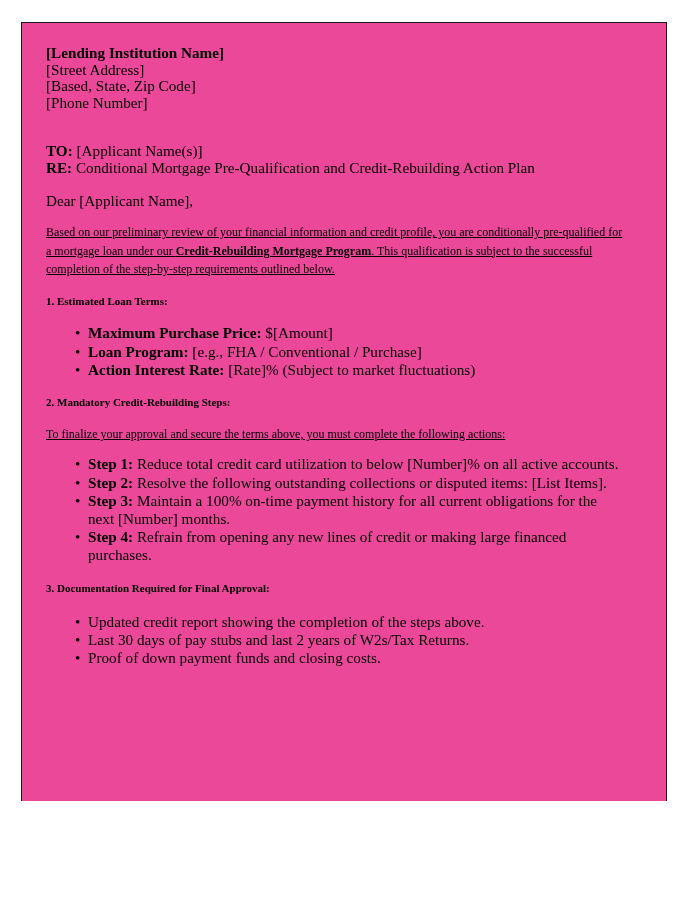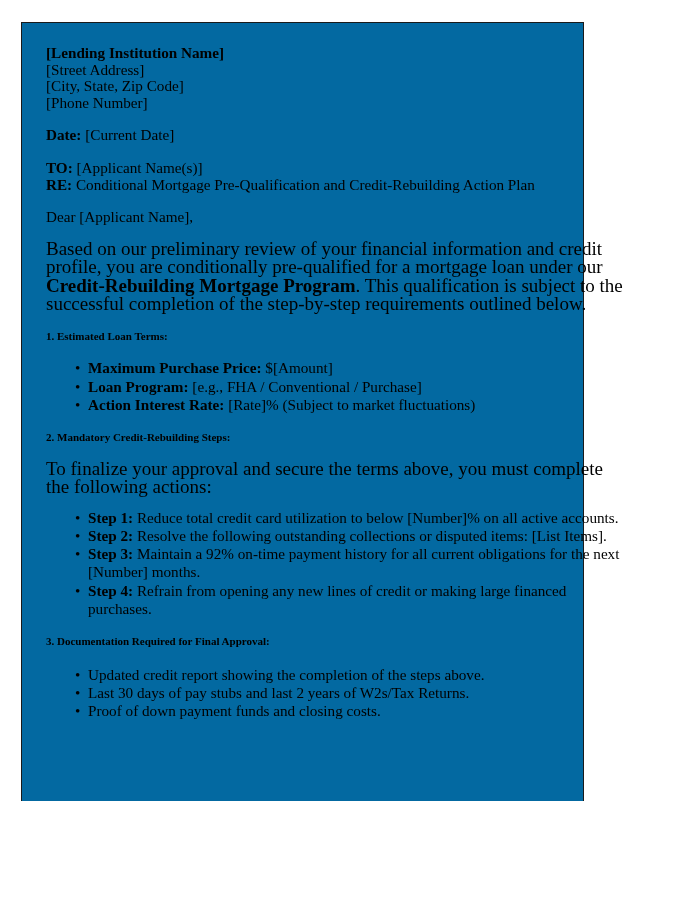--- a/index.html
+++ b/index.html
@@ -11,47 +11,48 @@
     width: 700px;
     height: 900px;
     font-family: "Liberation Serif", "DejaVu Serif", serif;
     color: #000000;
     overflow: hidden;
   }
   .page {
     position: absolute;
     left: 21px;
     top: 22px;
-    width: 563px;
+    width: 646px;
     height: 779px;
     border-left: 1.4px solid #1a1a1a;
     border-right: 1.4px solid #1a1a1a;
     border-top: 1.4px solid #1a1a1a;
     border-bottom: none;
     box-sizing: border-box;
-    background: #0369a1;
+    background: #ec4899;
   }
   .content {
     position: absolute;
     left: 24px;
     top: 22px;
     width: 578px;
   }
   .blk {
     font-size: 15.2px;
     line-height: 16.6px;
   }
   .addr-line { white-space: nowrap; }
   .gap-12 { height: 12px; }
   .gap-14 { height: 14px; }
   .gap-16 { height: 16px; }
   .para {
-    font-size: 19px;
+    font-size: 12px;
     line-height: 18.4px;
     text-align: left;
+    text-decoration: underline;
   }
   h2.section {
     font-size: 11px;
     line-height: 18px;
     font-weight: bold;
     margin: 0;
     padding: 0;
   }
   ul.bullets {
     margin: 0;
@@ -77,30 +78,26 @@
 </style>
 </head>
 <body>
 
 <div class="page">
   <div class="content">
 
     <div class="blk">
       <div class="addr-line b">[Lending Institution Name]</div>
       <div class="addr-line">[Street Address]</div>
-      <div class="addr-line">[City, State, Zip Code]</div>
+      <div class="addr-line">[Based, State, Zip Code]</div>
       <div class="addr-line">[Phone Number]</div>
     </div>
 
     <div class="gap-16"></div>
 
-    <div class="blk">
-      <span class="b">Date:</span>
-      <span>[Current Date]</span>
-    </div>
 
     <div class="gap-16"></div>
 
     <div class="blk">
       <span class="b">TO:</span>
       <span>[Applicant Name(s)]</span>
     </div>
     <div class="blk">
       <span class="b">RE:</span>
       <span>Conditional Mortgage Pre-Qualification and Credit-Rebuilding Action Plan</span>
@@ -132,21 +129,21 @@
 
     <div class="gap-14"></div>
 
     <div class="para">To finalize your approval and secure the terms above, you must complete the following actions:</div>
 
     <div class="gap-12"></div>
 
     <ul class="bullets">
       <li><span class="b">Step 1:</span><span> Reduce total credit card utilization to below [Number]% on all active accounts.</span></li>
       <li><span class="b">Step 2:</span><span> Resolve the following outstanding collections or disputed items: [List Items].</span></li>
-      <li><span class="b">Step 3:</span><span> Maintain a 92% on-time payment history for all current obligations for the next [Number] months.</span></li>
+      <li><span class="b">Step 3:</span><span> Maintain a 100% on-time payment history for all current obligations for the next [Number] months.</span></li>
       <li><span class="b">Step 4:</span><span> Refrain from opening any new lines of credit or making large financed purchases.</span></li>
     </ul>
 
     <div class="gap-14"></div>
 
     <h2 class="section">3. Documentation Required for Final Approval:</h2>
 
     <div class="gap-16"></div>
 
     <ul class="bullets">

